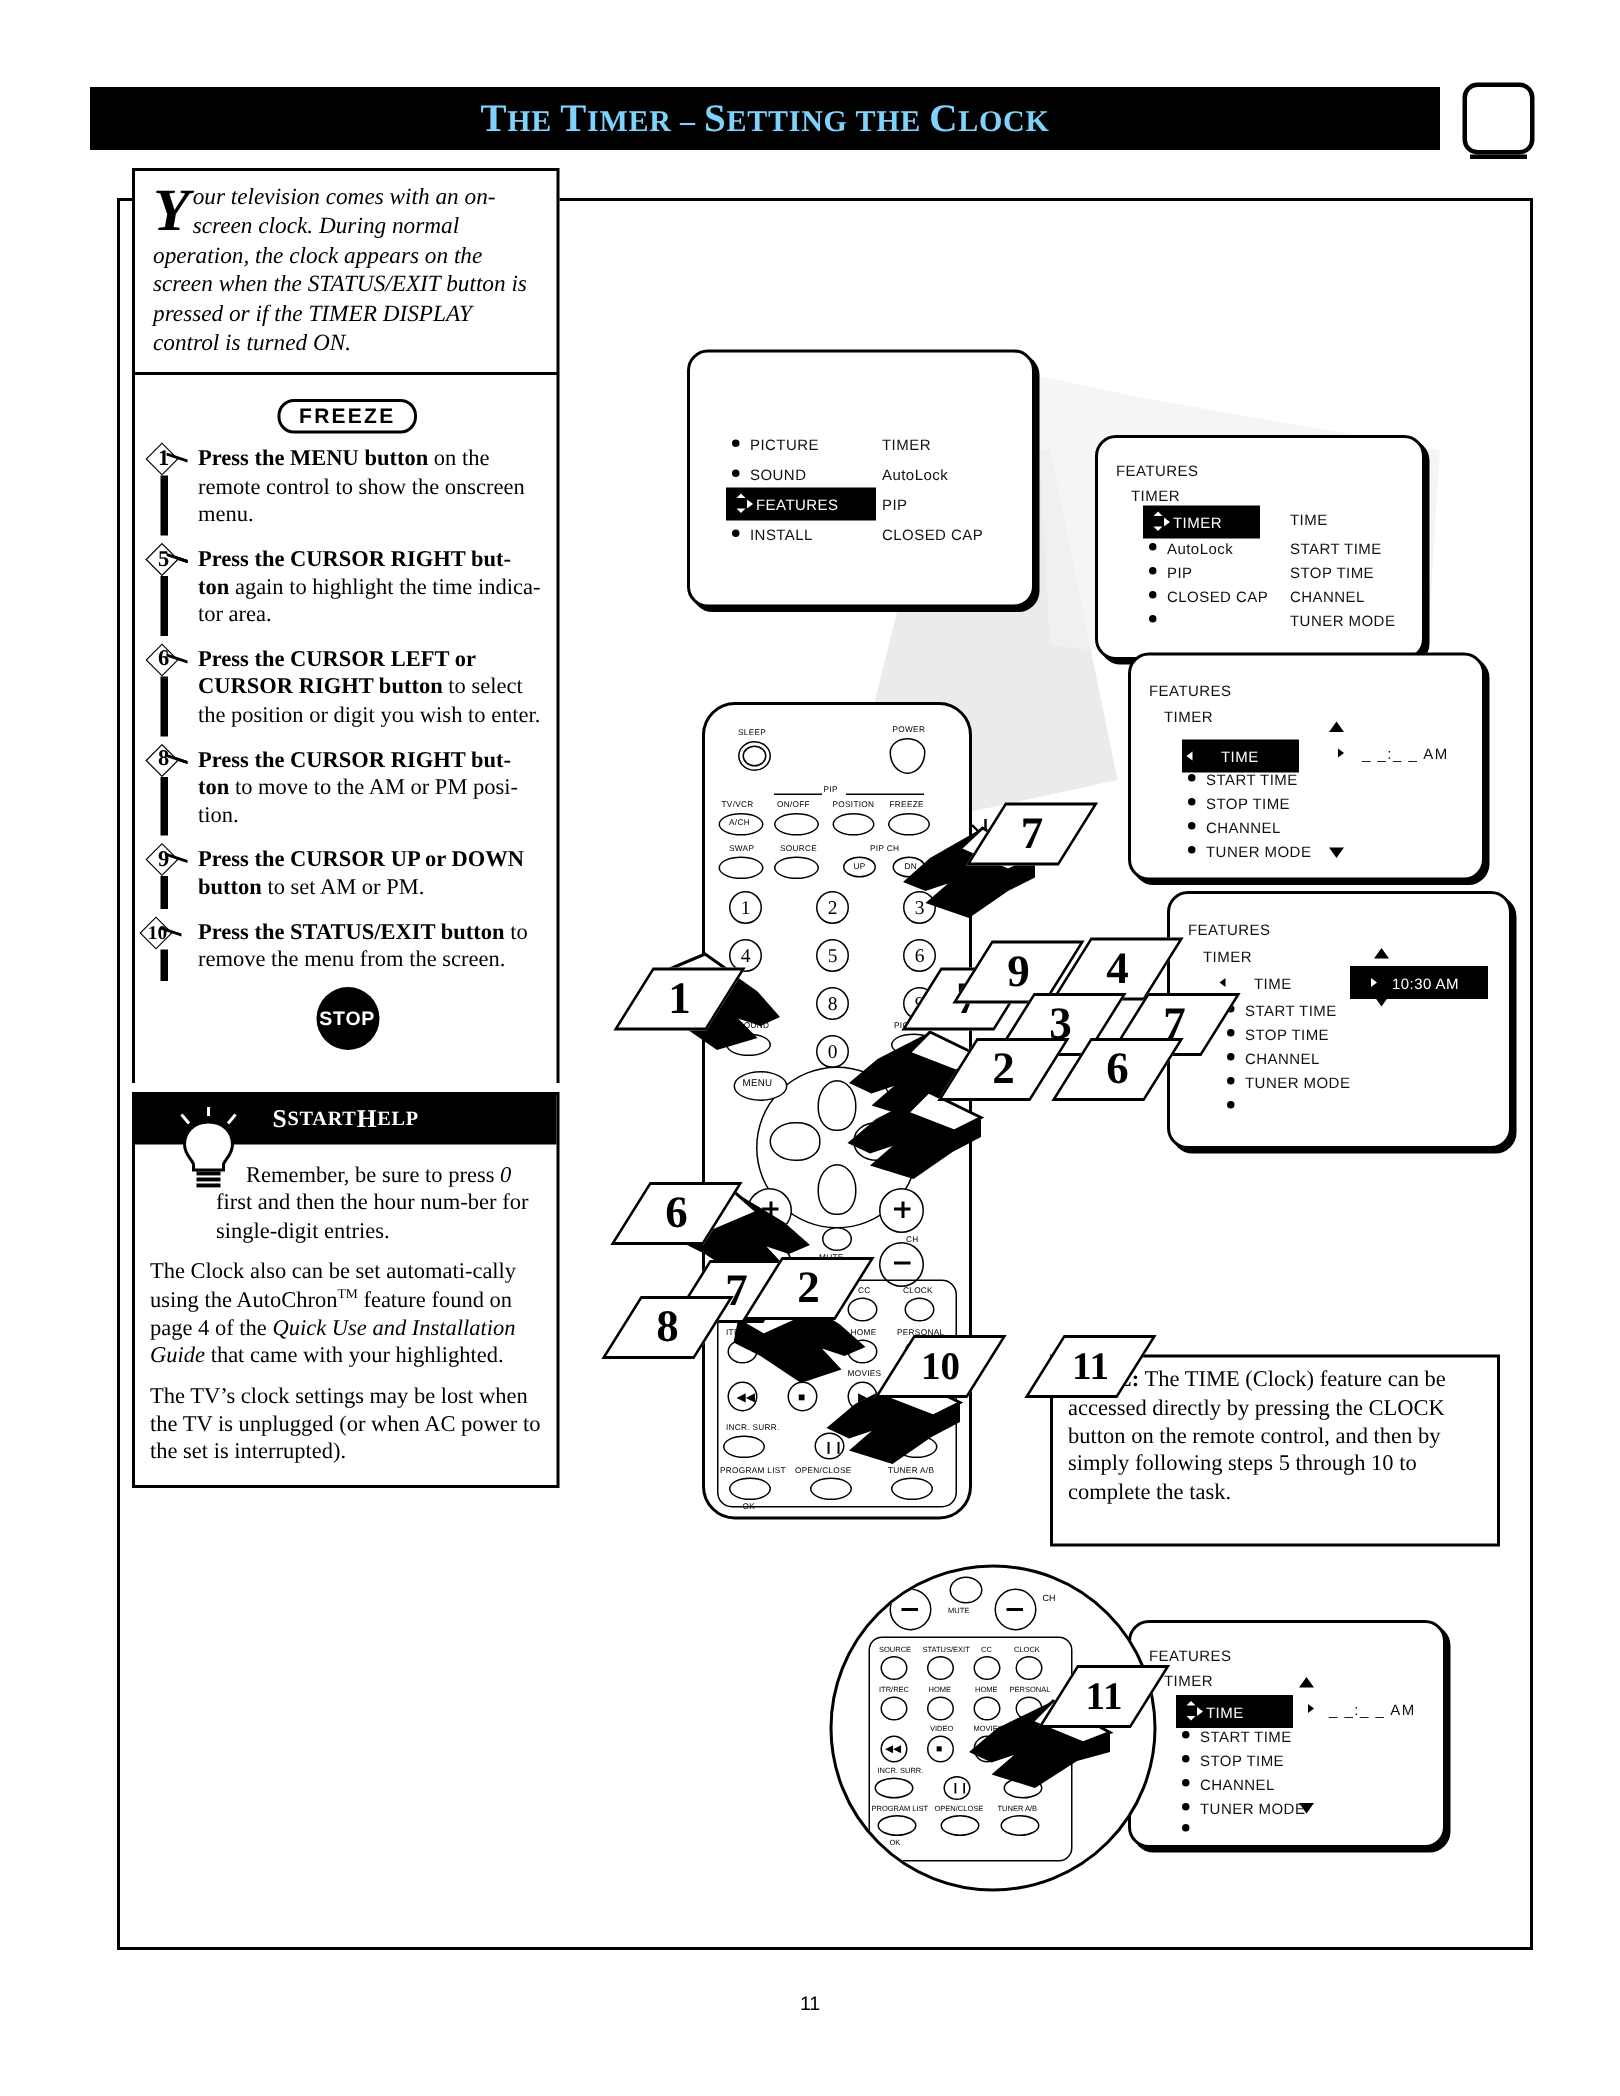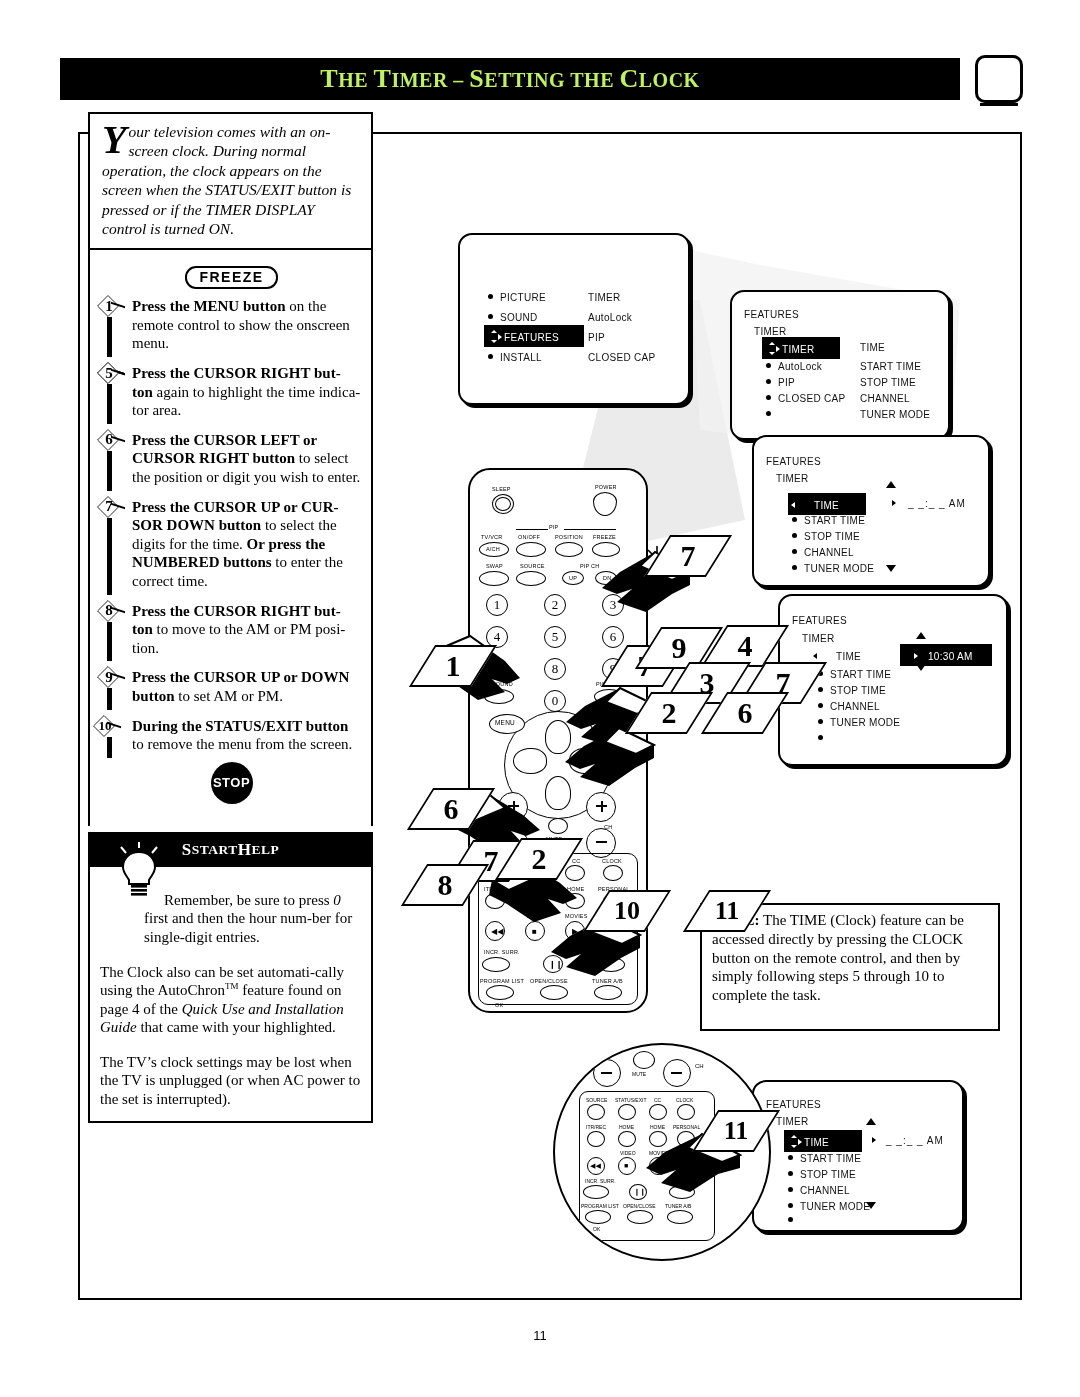--- a/index.html
+++ b/index.html
@@ -8,21 +8,21 @@
     width:1080px; height:1397px; position:relative;
     background:#ffffff;
     font-family:"Liberation Serif", serif;
     color:#000;
     overflow:hidden;
   }
 
   
   .page-header {
     position:absolute; left:60px; top:58px; width:900px; height:42px;
-    background:#000; color:#bef264;
+    background:#000; color:#7dd3fc;
     display:flex; align-items:center; justify-content:center;
   }
   .page-header .title {
     font-family:"Liberation Serif", serif;
     font-size:26px; font-weight:bold; letter-spacing:.5px;
     white-space:nowrap;
   }
   .page-header .title .sc { font-size:20px; }
 
   .tv-glyph {
@@ -118,21 +118,21 @@
     display:flex; align-items:center; justify-content:center;
     font-size:17px; font-weight:bold; letter-spacing:.5px;
     font-family:"Liberation Serif", serif;
   }
   .sh-header .sc{ font-size:13.5px; }
   .bulb{
     position:absolute; left:26px; top:8px; width:46px; height:60px; z-index:4;
   }
   .sh-body{ padding:8px 10px 10px 10px; }
   .sh-body p{
-    margin:16px 0 8px 0; font-size:15px; line-height:1.24;
+    margin:4px 0 8px 0; font-size:15px; line-height:1.24;
   }
   .sh-body p.first{ padding-left:44px; text-indent:20px; }
   .sh-body p:last-child{ margin-bottom:2px; }
   .ital{ font-style:italic; }
   .tm{ font-size:9px; vertical-align:super; }
 
   
   .osd{
     position:absolute; background:#fff; border:2.5px solid #000;
     border-radius:14px; z-index:6;
@@ -336,21 +336,20 @@
       <p><b>Press the CURSOR LEFT or CURSOR RIGHT button</b><span> to select the position or digit you wish to enter.</span></p>
     </div>
 
     <div class="step">
       <div class="step-num">
         <span class="dia"></span>
           <span class="tail"></span>
         <span class="nm">7</span>
       </div>
       <span class="step-bar"></span>
-      <p><b>Press the CURSOR UP or CUR-SOR DOWN button</b><span> to select the digits for the time. </span><b>Or press the NUMBERED buttons</b><span> to enter the correct time.</span></p>
     </div>
 
     <div class="step">
       <div class="step-num">
         <span class="dia"></span>
           <span class="tail"></span>
         <span class="nm">8</span>
       </div>
       <span class="step-bar"></span>
       <p><b>Press the CURSOR RIGHT but-ton</b><span> to move to the AM or PM  posi-tion.</span></p>
@@ -366,21 +365,21 @@
       <p><b>Press the CURSOR UP or DOWN button</b><span> to set AM or PM.</span></p>
     </div>
 
     <div class="step" style="margin-bottom:4px;">
       <div class="step-num" style="left:-8px;width:34px;">
         <span class="dia"></span>
           <span class="tail"></span>
         <span class="nm" style="font-size:13px;">10</span>
       </div>
       <span class="step-bar"></span>
-      <p><b>During the STATUS/EXIT button</b><span> to remove the menu from the screen.</span></p>
+      <p><b>Press the STATUS/EXIT button</b><span> to remove the menu from the screen.</span></p>
     </div>
 
     <div class="stop-wrap">
       <span class="stop-badge">STOP</span>
     </div>
   </div>
 
   <div class="smart-help">
     <div class="sh-header">
       <span>S</span>

